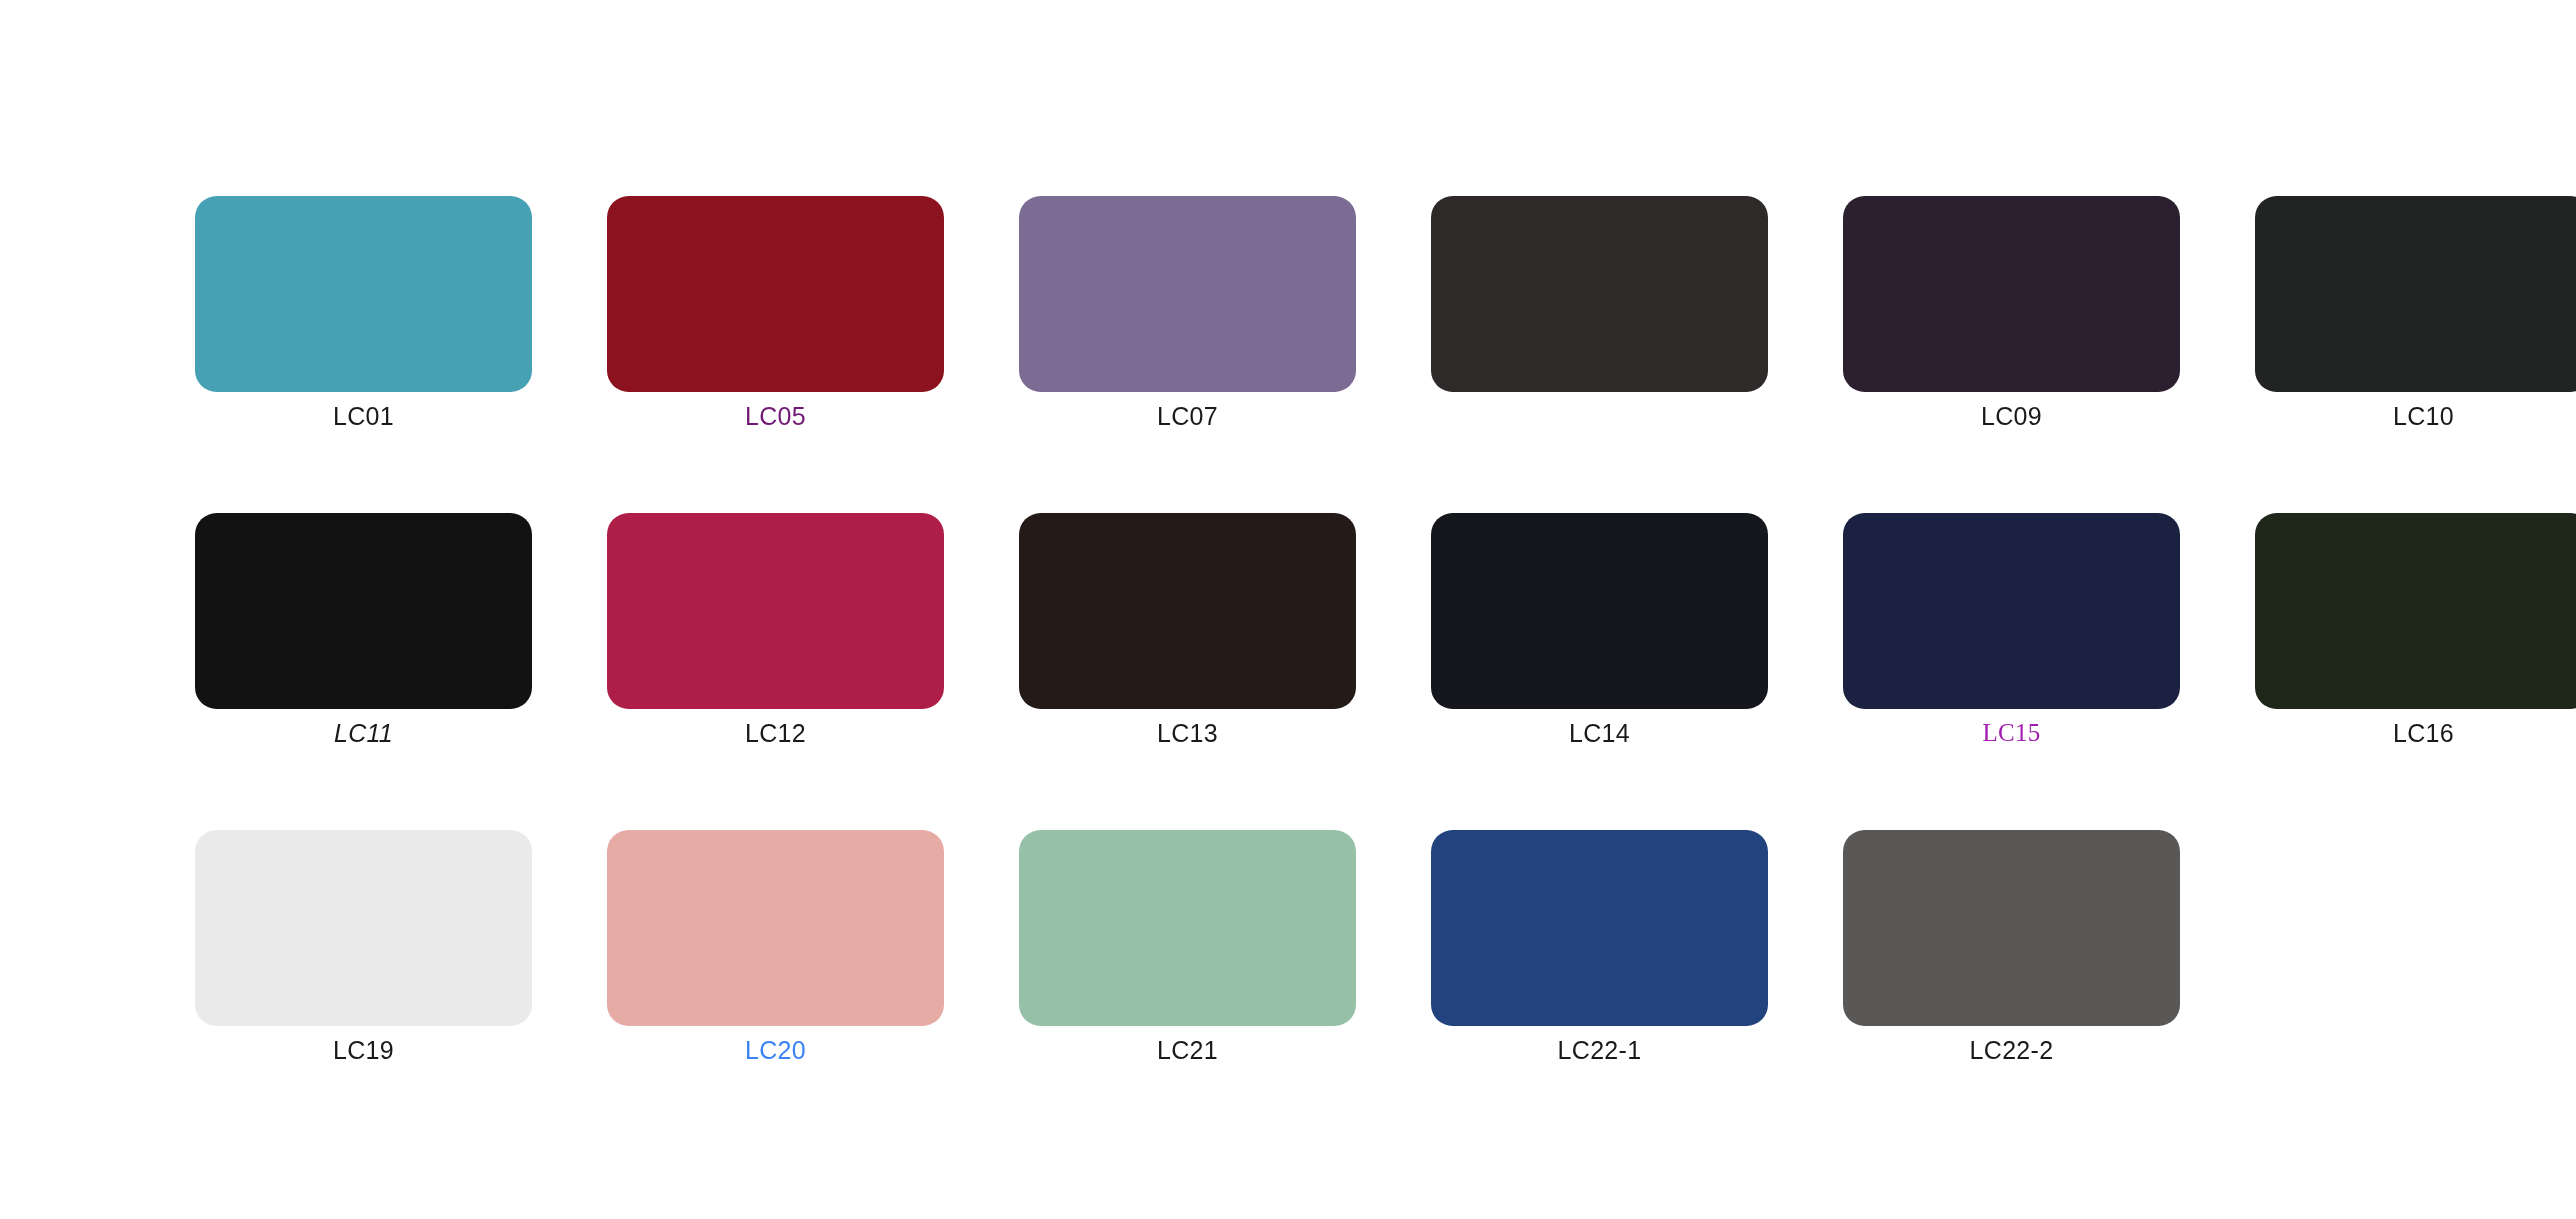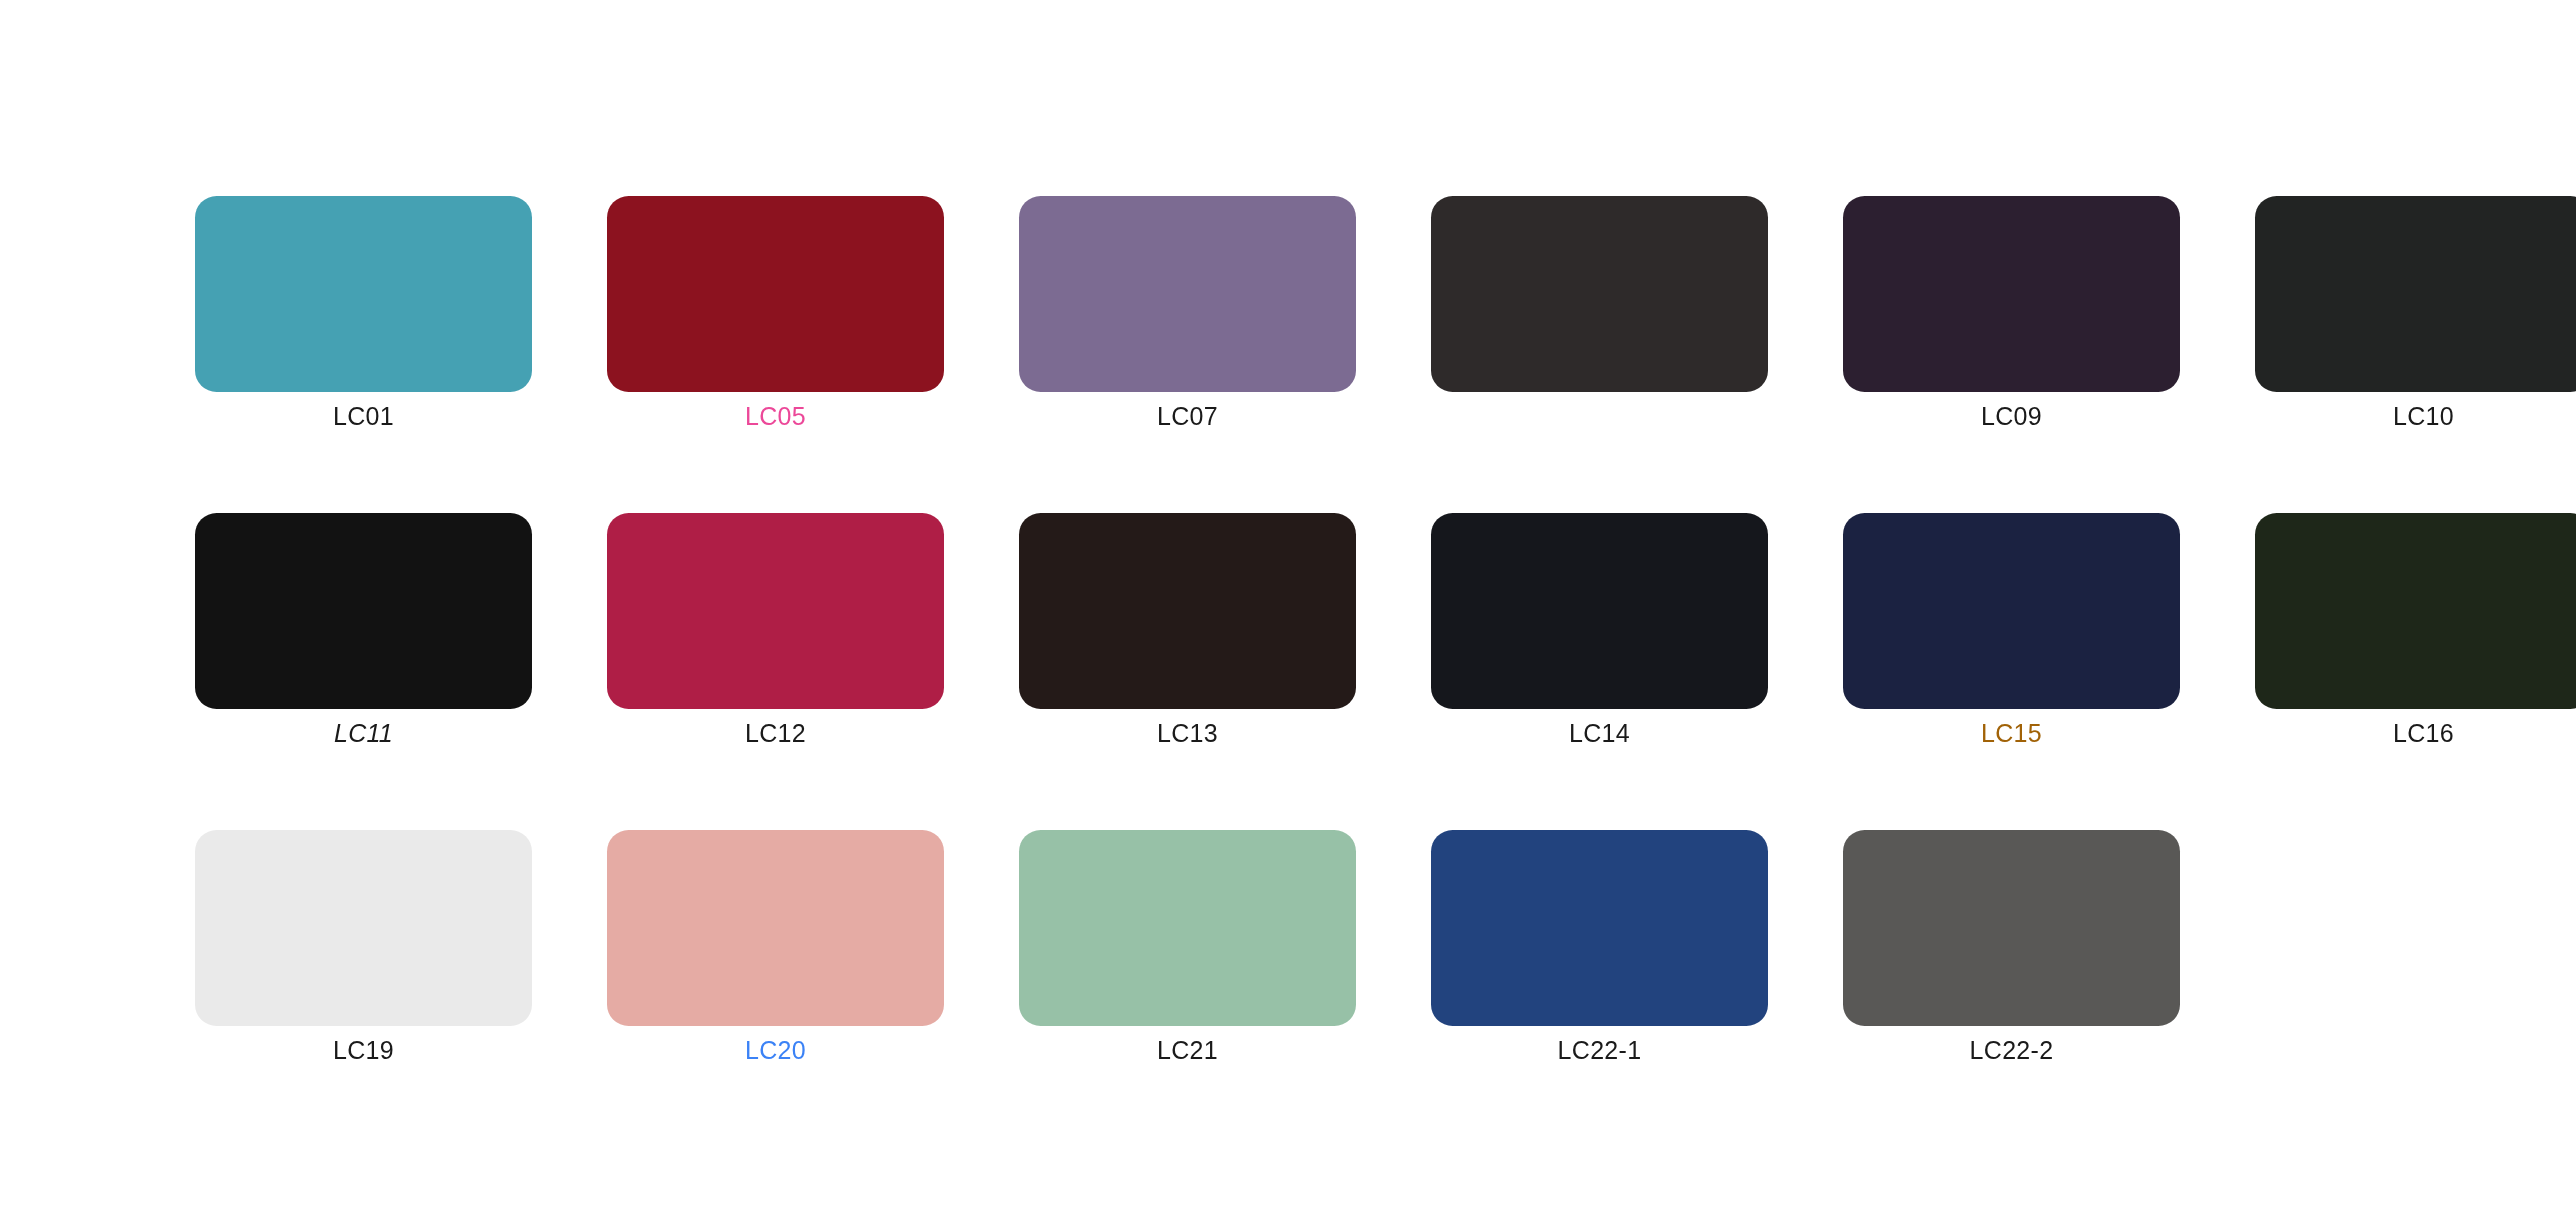--- a/index.html
+++ b/index.html
@@ -70,21 +70,21 @@
 <div id="palette-board">
   <div id="swatch-grid">
 
     <div class="swatch-cell">
       <div class="swatch-chip" style="background: rgb(69, 161, 179); border-radius: 21.6px;"></div>
       <div class="swatch-label" style="color: rgb(26, 26, 26);">LC01</div>
     </div>
 
     <div class="swatch-cell">
       <div class="swatch-chip" style="background: rgb(140, 18, 31); border-radius: 21.6px;"></div>
-      <div class="swatch-label" style="color: #ec4899;">LC05</div>
+      <div class="swatch-label" style="color: #701a75;">LC05</div>
     </div>
 
     <div class="swatch-cell">
       <div class="swatch-chip" style="background: rgb(124, 107, 146); border-radius: 21.6px;"></div>
       <div class="swatch-label" style="color: rgb(26, 26, 26);">LC07</div>
     </div>
 
     <div class="swatch-cell">
       <div class="swatch-chip" style="background: rgb(46, 42, 42); border-radius: 21.6px;"></div>
     </div>
@@ -114,21 +114,21 @@
       <div class="swatch-label" style="color: rgb(26, 26, 26);">LC13</div>
     </div>
 
     <div class="swatch-cell">
       <div class="swatch-chip" style="background: rgb(21, 23, 28); border-radius: 21.6px;"></div>
       <div class="swatch-label" style="color: rgb(26, 26, 26);">LC14</div>
     </div>
 
     <div class="swatch-cell">
       <div class="swatch-chip" style="background: rgb(27, 34, 65); border-radius: 21.6px;"></div>
-      <div class="swatch-label" style="color: #a16207;">LC15</div>
+      <div class="swatch-label" style="color: #a21caf; font-family: Liberation Serif, serif;">LC15</div>
     </div>
 
     <div class="swatch-cell">
       <div class="swatch-chip" style="background: rgb(30, 39, 25); border-radius: 21.6px;"></div>
       <div class="swatch-label" style="color: rgb(26, 26, 26);">LC16</div>
     </div>
 
 
     <div class="swatch-cell">
       <div class="swatch-chip" style="background: rgb(234, 234, 234); border-radius: 21.6px;"></div>

